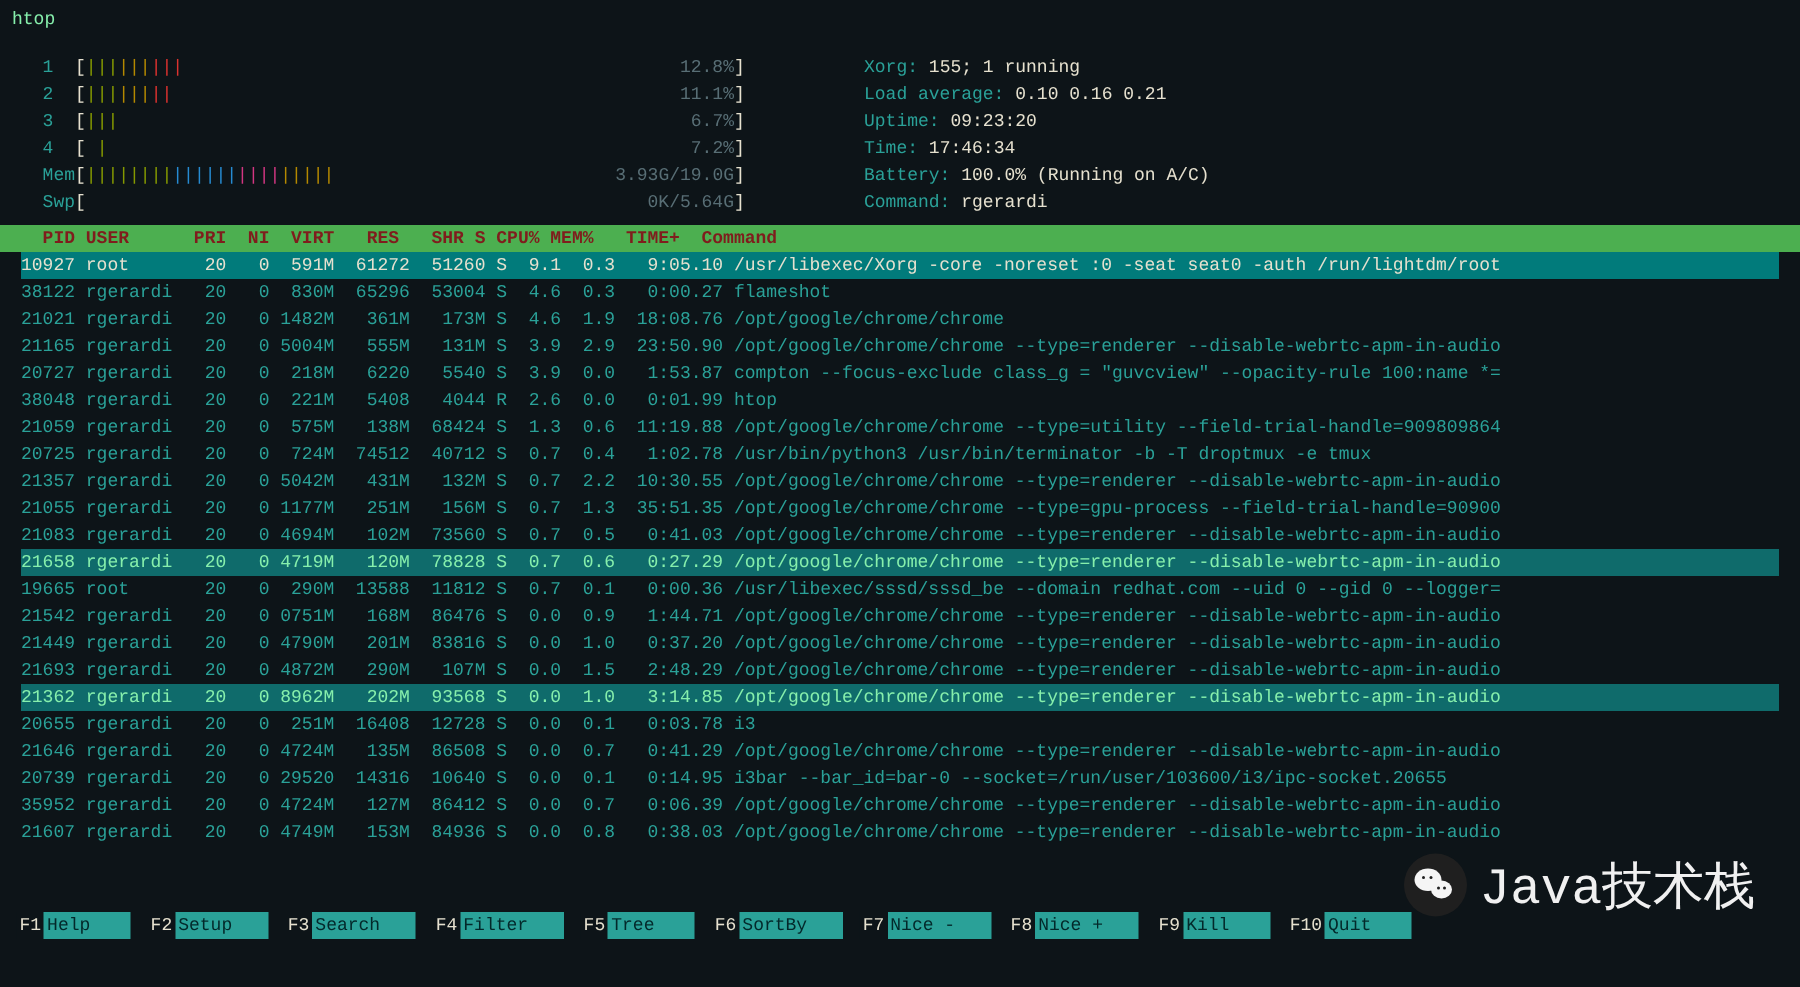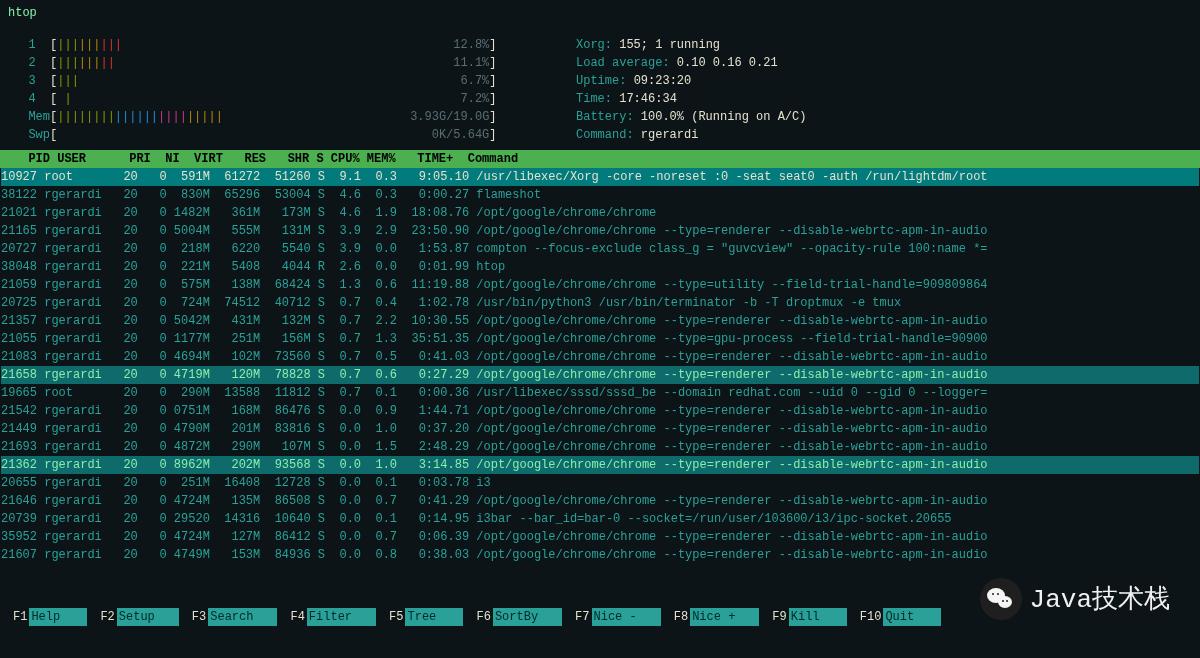--- a/index.html
+++ b/index.html
@@ -25,47 +25,47 @@
   .cyan { color: #2aa198; }
   .grey { color: #586e75; }
   .white { color: #e6e1cf; }
   .green { color: #859900; }
   .red { color: #dc322f; }
   .yellow { color: #b58900; }
   .blue { color: #268bd2; }
   .magenta { color: #d33682; }
   .hdr {
     background: #4caf50;
-    color: #000000;
+    color: #7f1d1d;
     white-space: pre;
     font-weight: bold;
     padding: 0 14px;
   }
-  .proc-list { padding: 0 1px; }
+  .proc-list { padding: 0 14px; }
   .row { white-space: pre; color: #2aa198; }
   .row.sel-cyan  { background: #017b7b; color: #e6e1cf; }
   .row.sel-cyan2 { background: #0f6b6b; color: #86efac; }
   .fn-bar {
     position: absolute;
     left: 0; bottom: 32px;
     width: 100%;
     display: flex;
     color: #e6e1cf;
   }
   .fn-item { display: flex; }
   .fn-key { background: #0d1418; color: #e6e1cf; padding: 0 2px; margin-left: 11px; }
   .fn-label { background: #2aa198; color: #03282a; padding: 0 24px 0 2px; min-width: 58px; }
   .overlay {
     position: absolute;
     right: 30px;
     bottom: 38px;
-    font-size: 26px;
+    font-size: 34px;
     color: #f0f0f0;
     display: flex;
-    align-items: flex-end;
+    align-items: flex-start;
     gap: 8px;
     pointer-events: none;
   }
   .wechat {
     width: 42px; height: 42px;
     border-radius: 50%;
     background: #1f1f1f;
     display: inline-flex;
     align-items: center;
     justify-content: center;

